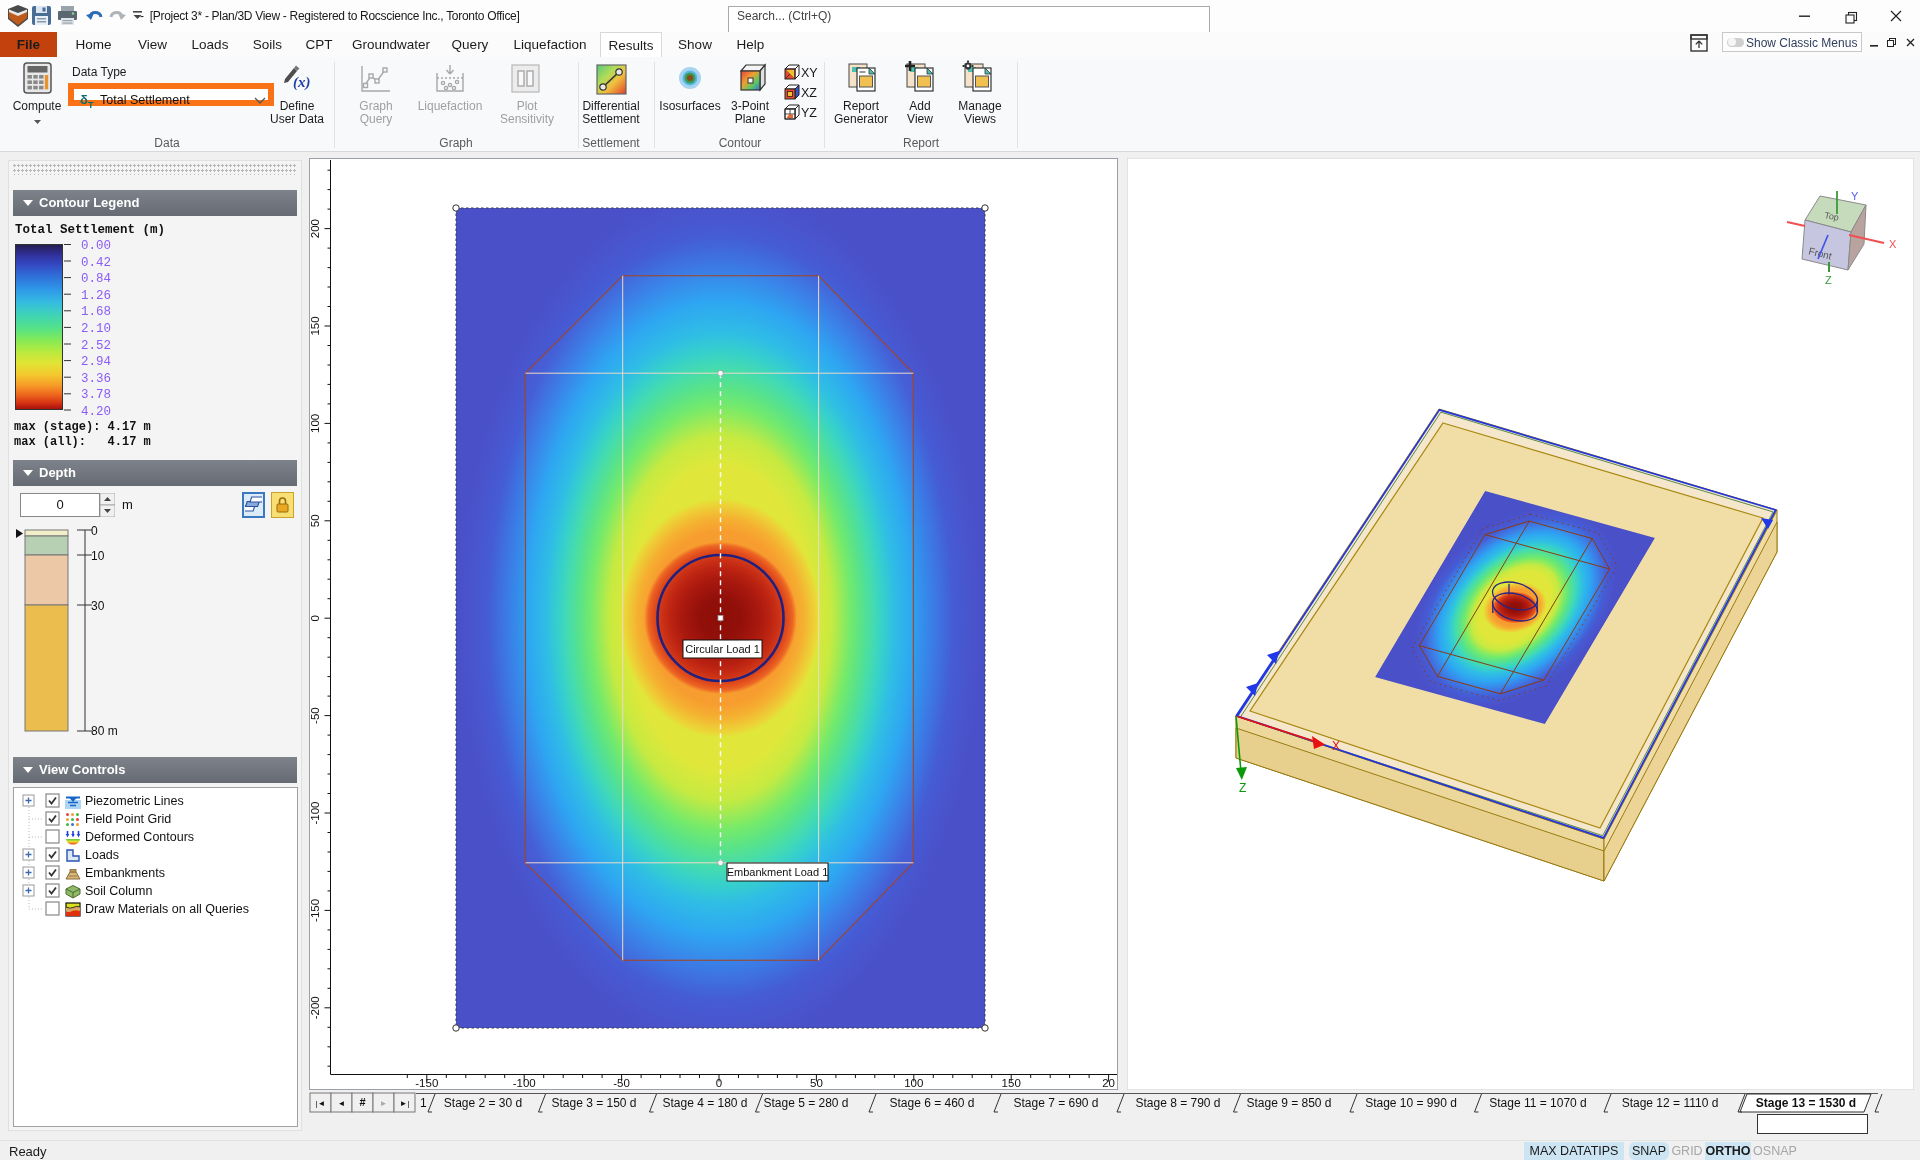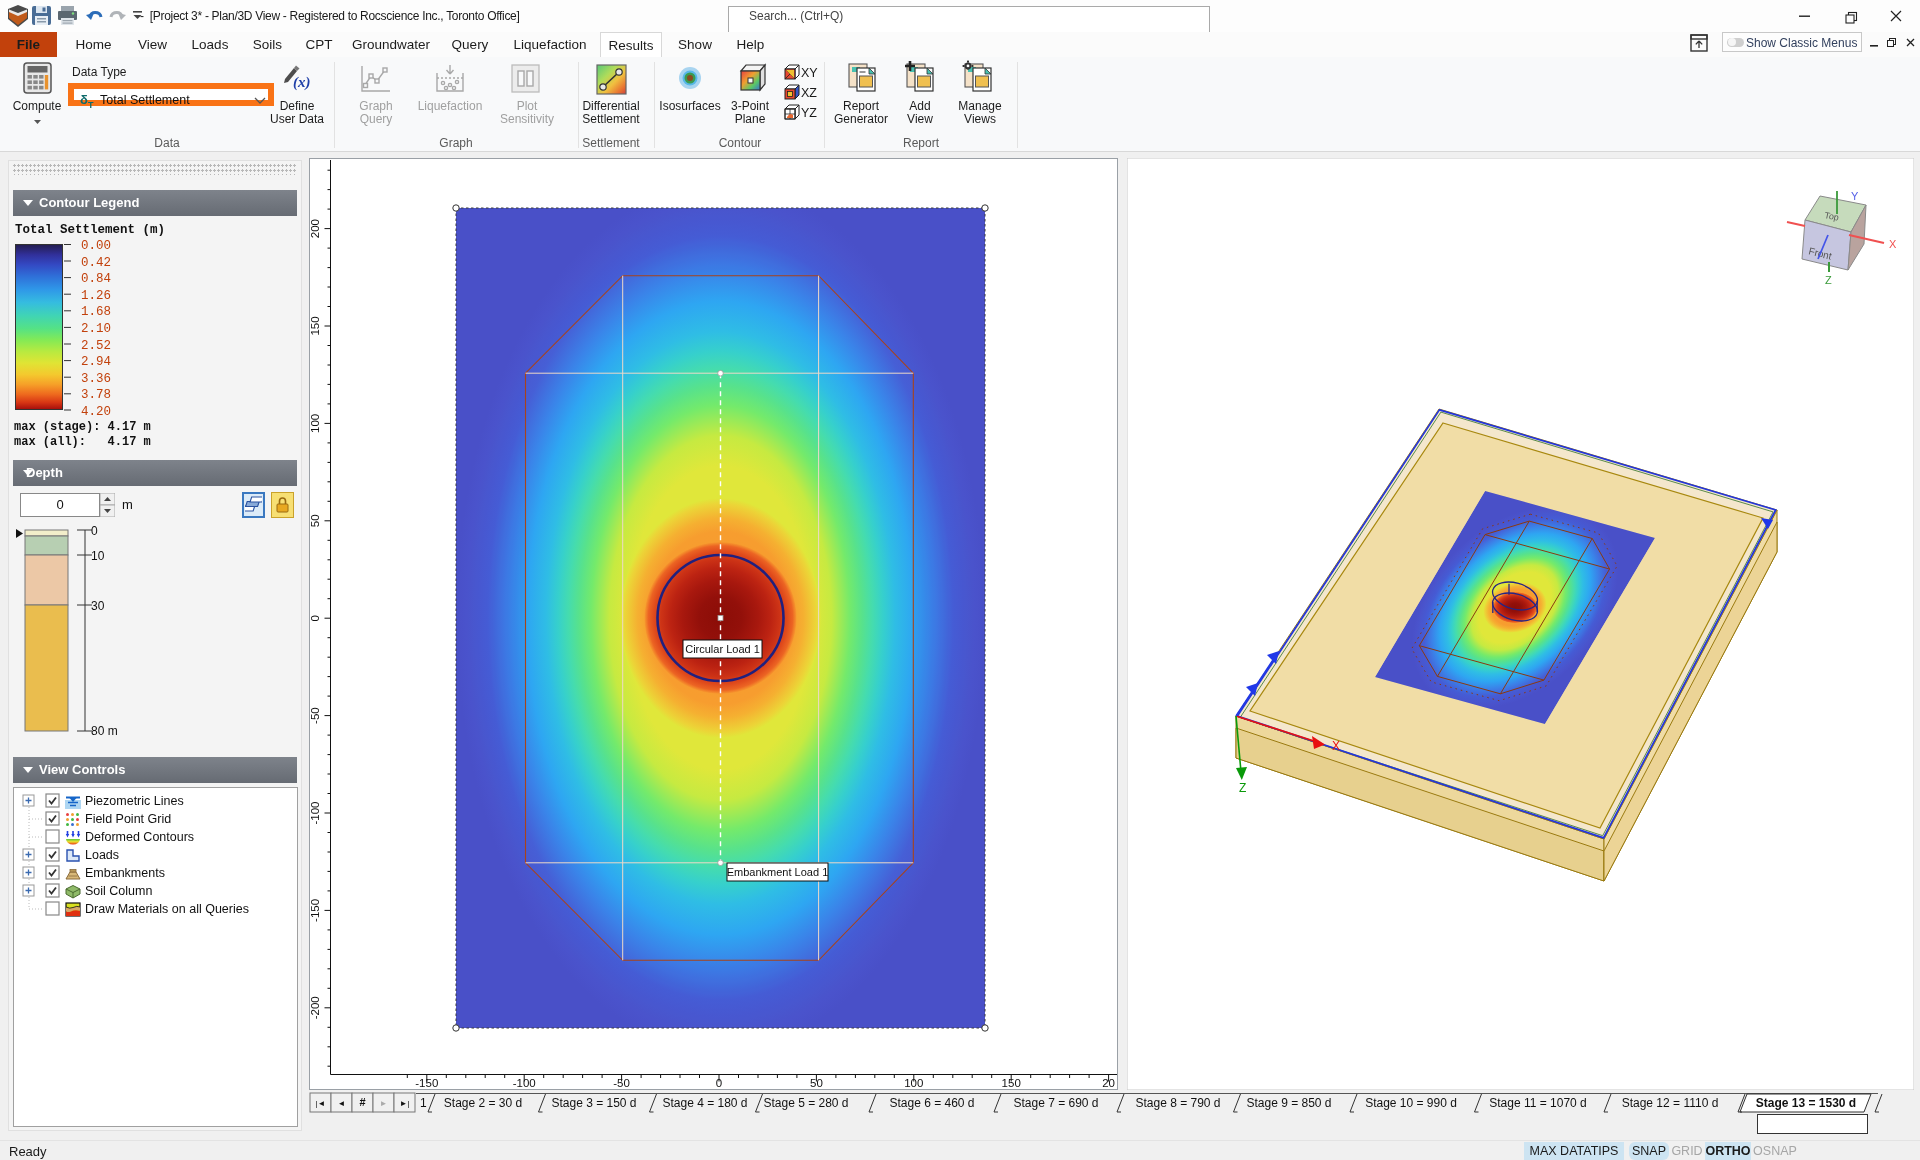--- a/index.html
+++ b/index.html
@@ -2,21 +2,21 @@
 <html><head>
 <meta charset="utf-8">
 <style>
 * { margin:0; padding:0; box-sizing:border-box; }
 html,body { width:1920px; height:1160px; overflow:hidden; background:#f0f0f0;
   font-family:"Liberation Sans", sans-serif; }
 .abs { position:absolute; }
 #titlebar { position:absolute; left:0; top:0; width:1920px; height:32px; background:#fdfdfd; }
 #title-text { position:absolute; left:137px; top:9px; font-size:12px; letter-spacing:-0.3px; color:#1a1a1a; }
 #searchbox { position:absolute; left:728px; top:6px; width:482px; height:36px; background:#fff;
-  border:1px solid #a9a9a9; font-size:12px; color:#444; padding-left:20px; line-height:19px; }
+  border:1px solid #a9a9a9; font-size:12px; color:#444; padding-left:8px; line-height:19px; }
 #menubar { position:absolute; left:0; top:32px; width:1920px; height:25px; background:#fbfbfb; }
 .mtab { position:absolute; top:0; height:25px; font-size:13.5px; color:#1c1c1c; text-align:center; line-height:25px; }
 #menubar .filetab { background:#c2410c;font-weight:bold; }
 #menubar .active { background:#ffffff; border:1px solid #d8d8d8; border-bottom:none; }
 #ribbon { position:absolute; left:0; top:57px; width:1920px; height:95px; background:#f8f9fa; border-bottom:1px solid #d8d8d8; }
 .rsep { position:absolute; top:5px; width:1px; height:86px; background:#e2e2e2; }
 .rlabel { position:absolute; top:79px; font-size:12px; color:#5a5a5a; text-align:center; }
 .rbtn-label { position:absolute; font-size:12px; color:#1c1c1c; text-align:center; line-height:13px; }
 .rbtn-label.gray { color:#a0a0a0; }
 #statusbar { position:absolute; left:0; top:1140px; width:1920px; height:20px; background:#f0f0f0; border-top:1px solid #e3e3e3; }
@@ -318,23 +318,23 @@
         <line x1="0" y1="50.2" x2="7" y2="50.2"></line>
           <line x1="0" y1="66.8" x2="7" y2="66.8"></line>
           <line x1="0" y1="83.4" x2="7" y2="83.4"></line>
         <line x1="0" y1="100" x2="7" y2="100"></line>
           <line x1="0" y1="116.6" x2="7" y2="116.6"></line>
           <line x1="0" y1="133.2" x2="7" y2="133.2"></line>
         <line x1="0" y1="149.8" x2="7" y2="149.8"></line>
           <line x1="0" y1="166" x2="7" y2="166"></line>
       </g>
     </svg>
-    <div class="abs mono" style="left:72px;top:77px;font-size:12.5px;color:#c2410c;line-height:16.6px;">0.00<br>0.42<br>0.84<br>1.26<br>1.68<br>2.10<br>2.52<br>2.94<br>3.36<br>3.78<br>4.20</div>
+    <div class="abs mono" style="left:72px;top:77px;font-size:12.5px;color:#8b5cf6;line-height:16.6px;">0.00<br>0.42<br>0.84<br>1.26<br>1.68<br>2.10<br>2.52<br>2.94<br>3.36<br>3.78<br>4.20</div>
     <div class="abs mono" style="left:5px;top:259px;font-size:12px;font-weight:bold;color:#111;line-height:14.5px;">max (stage): 4.17 m<br>max (all):&nbsp;&nbsp; 4.17 m</div>
-    <div class="phdr" style="top:299px;padding-left:13px;">Depth</div>
+    <div class="phdr" style="top:299px;">Depth</div>
     <div class="abs" style="left:11px;top:332px;width:80px;height:24px;background:#fff;border:1px solid #888;font-size:13px;text-align:center;line-height:22px;color:#111;">0</div>
     <svg class="abs" style="left:91px;top:332px" width="15" height="24">
       <rect x="0" y="0" width="15" height="12" fill="#f0f0f0" stroke="#aaa" stroke-width="1"></rect>
       <rect x="0" y="12" width="15" height="12" fill="#f0f0f0" stroke="#aaa" stroke-width="1"></rect>
       <path d="M4 8 L7.5 4 L11 8 Z" fill="#444"></path>
       <path d="M4 16 L11 16 L7.5 20 Z" fill="#444"></path>
     </svg>
     <div class="abs" style="left:113px;top:336px;font-size:13px;color:#111;">m</div>
     <div class="abs" style="left:233px;top:331px;width:23px;height:26px;background:#dcebf8;border:2px solid #3a78c0;"></div>
     <svg class="abs" style="left:236px;top:335px" width="17" height="18">

